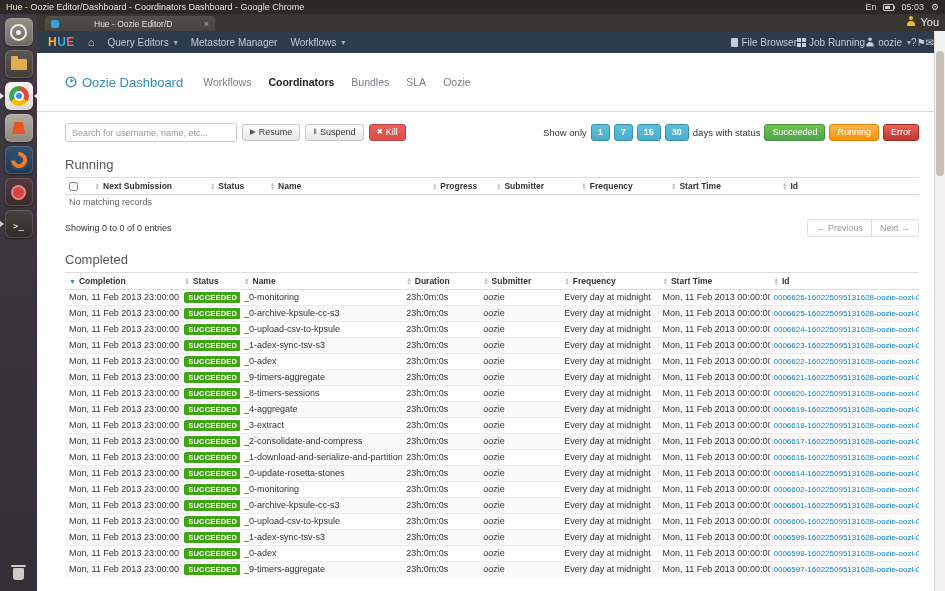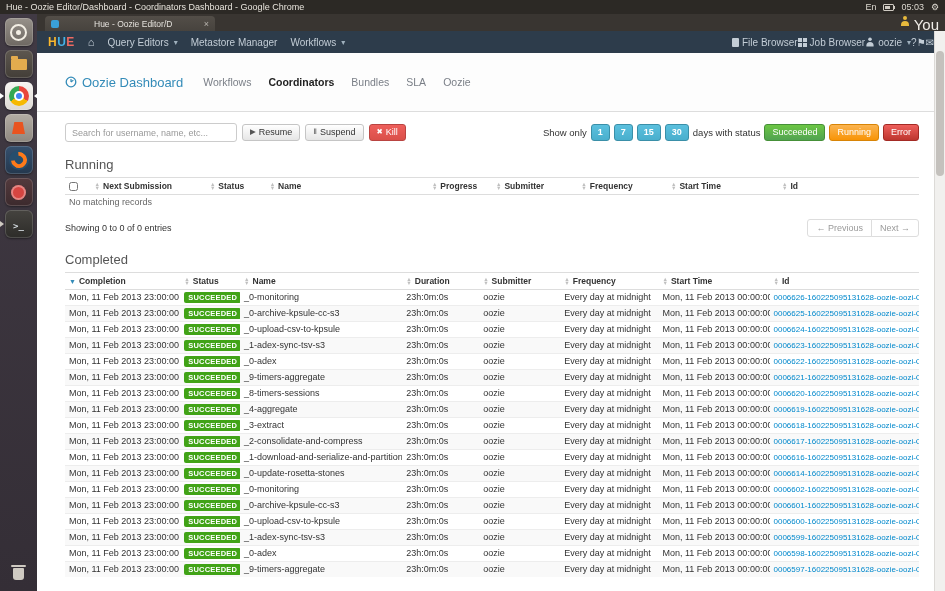--- a/index.html
+++ b/index.html
@@ -55,21 +55,21 @@
       border:3px solid transparent;border-left:4px solid #cfcac2;}
 
   
   #chrome{position:absolute;top:14px;left:37px;right:0;bottom:0;background:#393531;display:flex;flex-direction:column;}
   .tabstrip{height:17px;position:relative;display:flex;align-items:flex-end;padding-left:8px;flex:0 0 auto;}
   .tab{width:158px;height:15px;background:linear-gradient(#534e48,#47433e);border-radius:4px 4px 0 0;
        display:flex;align-items:center;gap:4px;padding:0 6px;color:#e4e1dc;font-size:8.5px;overflow:hidden;}
   .tab-favicon{width:8px;height:8px;border-radius:2px;background:#3aa0d8;flex:0 0 auto;}
   .tab-label{white-space:nowrap;overflow:hidden;flex:1;padding-left:31px;}
   .tab-close-icon::before{content:"×";color:#b9b5af;font-size:9px;}
-  .profile-chip{position:absolute;right:6px;top:2px;display:flex;gap:4px;color:#f0ede8;font-size:15px;}
+  .profile-chip{position:absolute;right:6px;top:2px;display:flex;gap:4px;color:#f0ede8;font-size:11px;}
   .person{position:relative;width:10px;height:10px;display:inline-block;}
   .person::before{content:"";position:absolute;top:0;left:3px;width:4px;height:4px;border-radius:50%;background:currentColor;}
   .person::after{content:"";position:absolute;bottom:0;left:1px;width:8px;height:5px;border-radius:4px 4px 0 0;background:currentColor;}
   .profile-chip .person{color:#e7b93c;}
 
   .toolbar{height:23px;background:linear-gradient(#f6f5f3,#ebe9e5);border-bottom:1px solid #c6c2bc;
            display:flex;align-items:center;padding:0 7px;gap:6px;flex:0 0 auto;}
   .navbtn{width:15px;text-align:center;font-size:12px;color:#4f4c48;line-height:1;}
   .navbtn.disabled{color:#b6b2ac;}
   .back-icon::before{content:"←";}
@@ -232,21 +232,21 @@
         <span class="nav-item caret" data-name="nav-workflows">
             <span data-name="nav-label">Workflows</span>
           </span>
         <span class="nav-right" data-name="nav-right-group">
           <span class="nav-item" data-name="nav-file-browser">
               <span class="doc-shape" data-name="file-browser-icon"></span>
               <span data-name="nav-label">File Browser</span>
             </span>
           <span class="nav-item" data-name="nav-job-browser">
               <span class="grid-shape" data-name="job-browser-icon"></span>
-              <span data-name="nav-label">Job Browser</span>
+              <span data-name="nav-label">Job Running</span>
             </span>
           <span class="nav-item caret" data-name="nav-user-menu">
               <span class="person" data-name="user-icon"></span>
               <span data-name="username-label">oozie</span>
             </span>
           <span class="nav-item" data-name="nav-help">
               <span data-name="help-icon">?</span>
             </span>
           <span class="nav-item flag-icon" data-name="flag-icon"></span>
           <span class="nav-item mail-icon" data-name="feedback-icon"></span>

